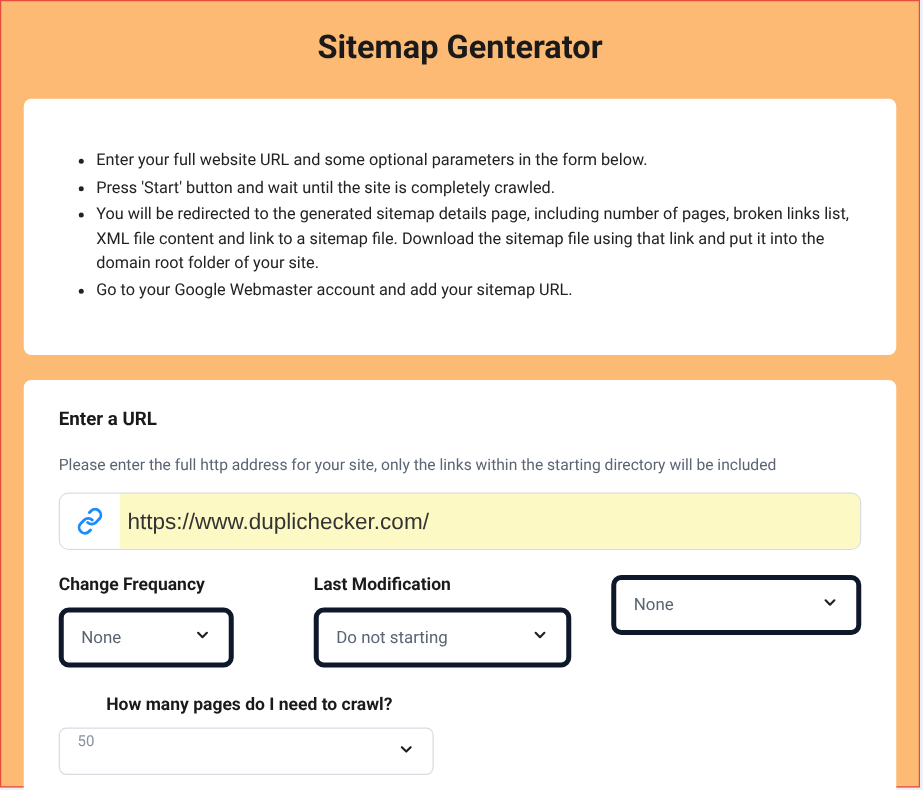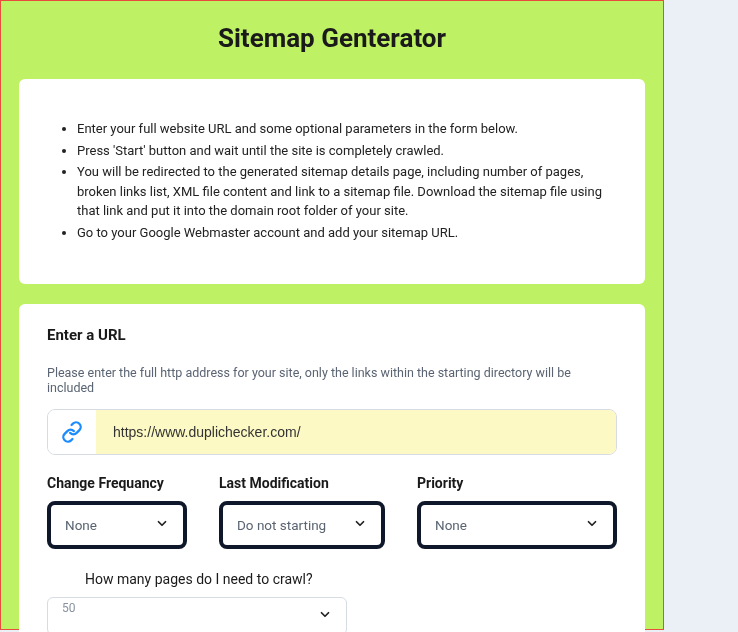--- a/index.html
+++ b/index.html
@@ -4,24 +4,24 @@
   <style>
     * { margin: 0; padding: 0; box-sizing: border-box; }
     body {
       font-family: -apple-system, BlinkMacSystemFont, "Segoe UI", Roboto, sans-serif;
       background: #eaf0f6;
       width: 738px;
       height: 632px;
       overflow: hidden;
     }
     .outer {
-      width: 664px;
+      width: 736px;
       height: 630px;
       border: 1px solid #e74c3c;
-      background: #bef264;
+      background: #fdba74;
       padding: 0 18px;
     }
     .page-title {
       font-size: 26px;
       font-weight: 700;
       color: #1a1a1a;
       text-align: center;
       padding: 22px 0 26px;
     }
     .card {
@@ -67,22 +67,22 @@
       width: 48px;
       display: flex;
       align-items: center;
       justify-content: center;
       background: #fff;
     }
     .url-input {
       flex: 1;
       border: none;
       background: #fdf9c4;
-      padding: 0 17px;
-      font-size: 14px;
+      padding: 0 6px;
+      font-size: 18px;
       color: #333;
       outline: none;
     }
     .options-row {
       display: flex;
       gap: 32px;
       margin-top: 20px;
     }
     .opt {
       display: flex;
@@ -108,21 +108,21 @@
       background: #fff;
     }
     .chev {
       position: absolute;
       right: 14px;
       top: 50%;
       transform: translateY(-50%);
     }
     .crawl-label {
       font-size: 14px;
-      font-weight: 400;
+      font-weight: 700;
       color: #1a1a1a;
       margin: 22px 0 10px 38px;
     }
     .crawl-select {
       width: 300px;
       height: 38px;
       border: 1px solid #d7dce3;
       border-radius: 6px;
       display: flex;
       align-items: center;
@@ -185,34 +185,33 @@
         <div class="select-box">
           <span>None</span>
           <span class="chev">
             <svg width="14" height="14" viewBox="0 0 24 24" fill="none" stroke="#222" stroke-width="3" stroke-linecap="round" stroke-linejoin="round">
                 <polyline points="6 9 12 15 18 9"></polyline>
               </svg>
           </span>
         </div>
       </div>
 
-      <div class="opt" style="flex:1;">
+      <div class="opt" style="flex:1;margin-left:32px;">
         <div class="opt-label">Last Modification</div>
         <div class="select-box">
           <span>Do not starting</span>
           <span class="chev">
             <svg width="14" height="14" viewBox="0 0 24 24" fill="none" stroke="#222" stroke-width="3" stroke-linecap="round" stroke-linejoin="round">
                 <polyline points="6 9 12 15 18 9"></polyline>
               </svg>
           </span>
         </div>
       </div>
 
       <div class="opt" style="width:200px;">
-        <div class="opt-label">Priority</div>
         <div class="select-box">
           <span>None</span>
           <span class="chev">
             <svg width="14" height="14" viewBox="0 0 24 24" fill="none" stroke="#222" stroke-width="3" stroke-linecap="round" stroke-linejoin="round">
                 <polyline points="6 9 12 15 18 9"></polyline>
               </svg>
           </span>
         </div>
       </div>
     </div>

